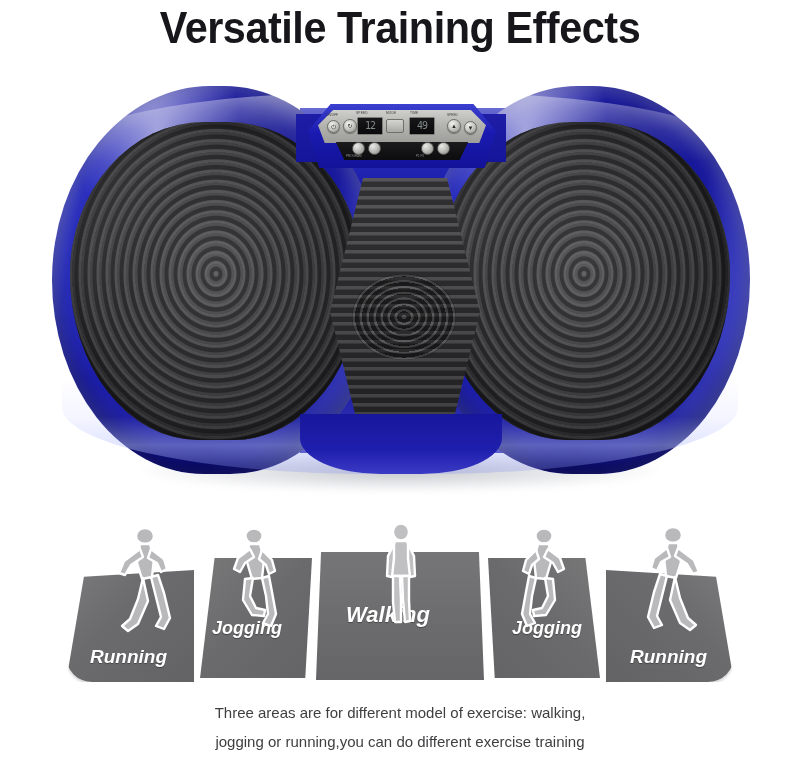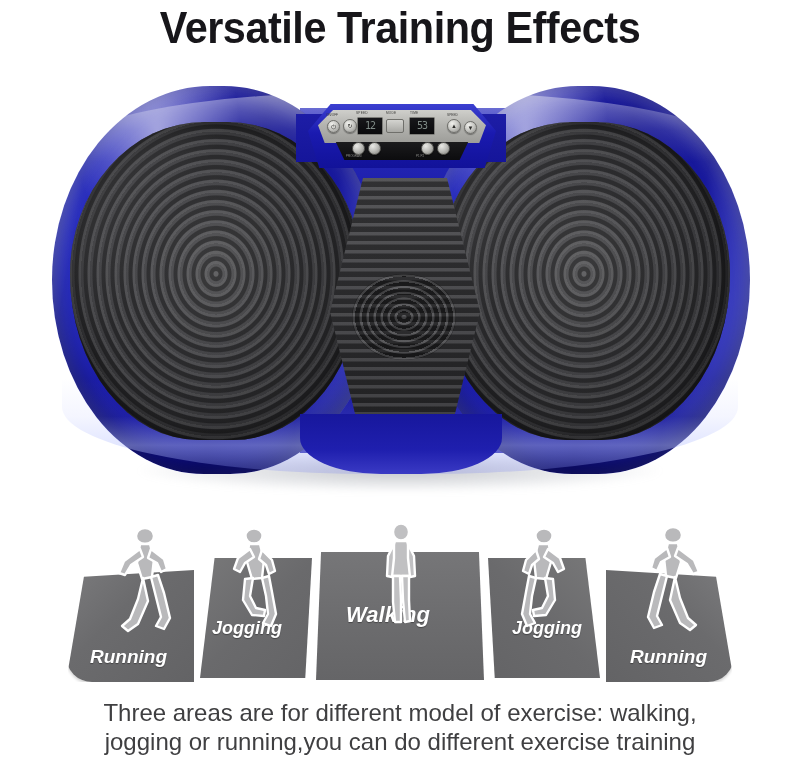--- a/index.html
+++ b/index.html
@@ -235,21 +235,21 @@
   .figure svg{display:block;}
   .fig-run-l{left:104px;top:5px;}
   .fig-jog-l{left:222px;top:4px;}
   .fig-walk{left:378px;top:0px;}
   .fig-jog-r{left:508px;top:4px;}
   .fig-run-r{left:640px;top:4px;}
 
   
   .caption{
     position:absolute;left:0;top:698px;width:800px;text-align:center;
-    font-size:24px;color:#3f3f41;line-height:29px;
+    font-size:15px;color:#3f3f41;line-height:29px;
   }
   .caption span{display:block;}
 </style>
 </head>
 <body>
 
 <div class="title">Versatile Training Effects</div>
 
 <div class="machine-wrap">
 
@@ -283,21 +283,21 @@
 
   <div class="lbl-mini a">SPEED</div>
   <div class="lbl-mini b">MODE</div>
   <div class="lbl-mini c">TIME</div>
 
   <div class="lcd l">
     <span class="seg">12</span>
   </div>
   <div class="mini-icon"></div>
   <div class="lcd r">
-    <span class="seg">53</span>
+    <span class="seg">49</span>
   </div>
 
   <div class="lbl-top t1">ON/OFF</div>
   <div class="lbl-top t2">SPEED</div>
 
   <div class="rbtn p1">
     <span class="glyph">⏻</span>
   </div>
   <div class="rbtn p2">
     <span class="glyph">↻</span>

